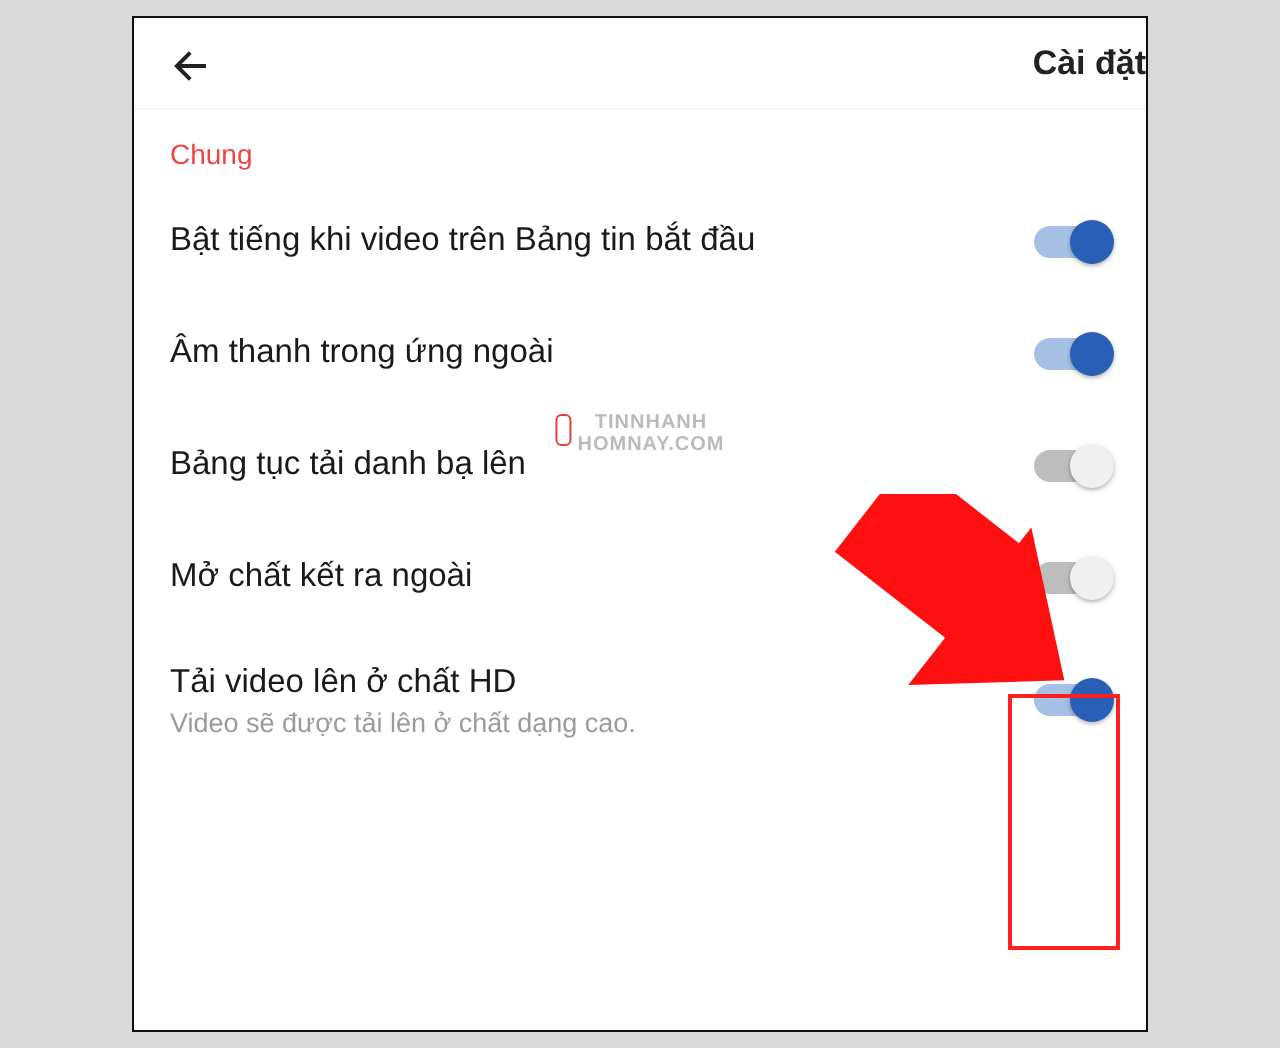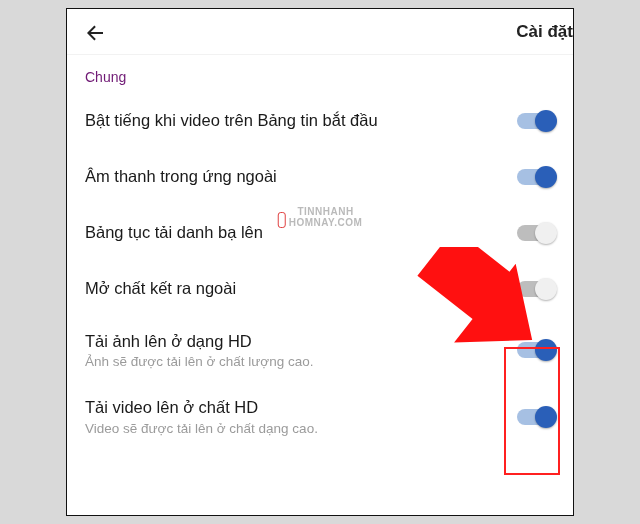--- a/index.html
+++ b/index.html
@@ -36,21 +36,21 @@
     cursor: pointer;
   }
   .title {
     flex: 1;
     text-align: right;
     font-size: 17px;
     font-weight: 600;
     color: #222;
   }
   .section-label {
-    color: #701a75;
+    color: #ef4444;
     font-size: 14px;
     padding: 14px 18px 8px 18px;
   }
   .row {
     display: flex;
     align-items: center;
     padding: 14px 18px 14px 18px;
     min-height: 56px;
     gap: 28px;
   }
@@ -90,21 +90,21 @@
     top: 198px;
     transform: translateX(-50%);
     font-size: 10px;
     letter-spacing: 0.5px;
     color: #bababa;
     font-weight: 700;
     text-align: center;
     line-height: 1.05;
     pointer-events: none;
     display: flex;
-    align-items: flex-end;
+    align-items: flex-start;
     gap: 3px;
   }
   .watermark .mic {
     width: 8px; height: 16px;
     border: 1px solid #e04040;
     border-radius: 3px;
     position: relative;
   }
   .arrow {
     position: absolute;
@@ -169,29 +169,20 @@
 
   <div class="row">
     <div class="texts">
       <div class="label">Mở chất kết ra ngoài</div>
     </div>
     <div class="toggle off">
         <div class="knob"></div>
       </div>
   </div>
 
-  <div class="row">
-    <div class="texts">
-      <div class="label">Tải ảnh lên ở dạng HD</div>
-      <div class="sub">Ảnh sẽ được tải lên ở chất lượng cao.</div>
-    </div>
-    <div class="toggle on">
-        <div class="knob"></div>
-      </div>
-  </div>
 
   <div class="row">
     <div class="texts">
       <div class="label">Tải video lên ở chất HD</div>
       <div class="sub">Video sẽ được tải lên ở chất dạng cao.</div>
     </div>
     <div class="toggle on">
         <div class="knob"></div>
       </div>
   </div>

